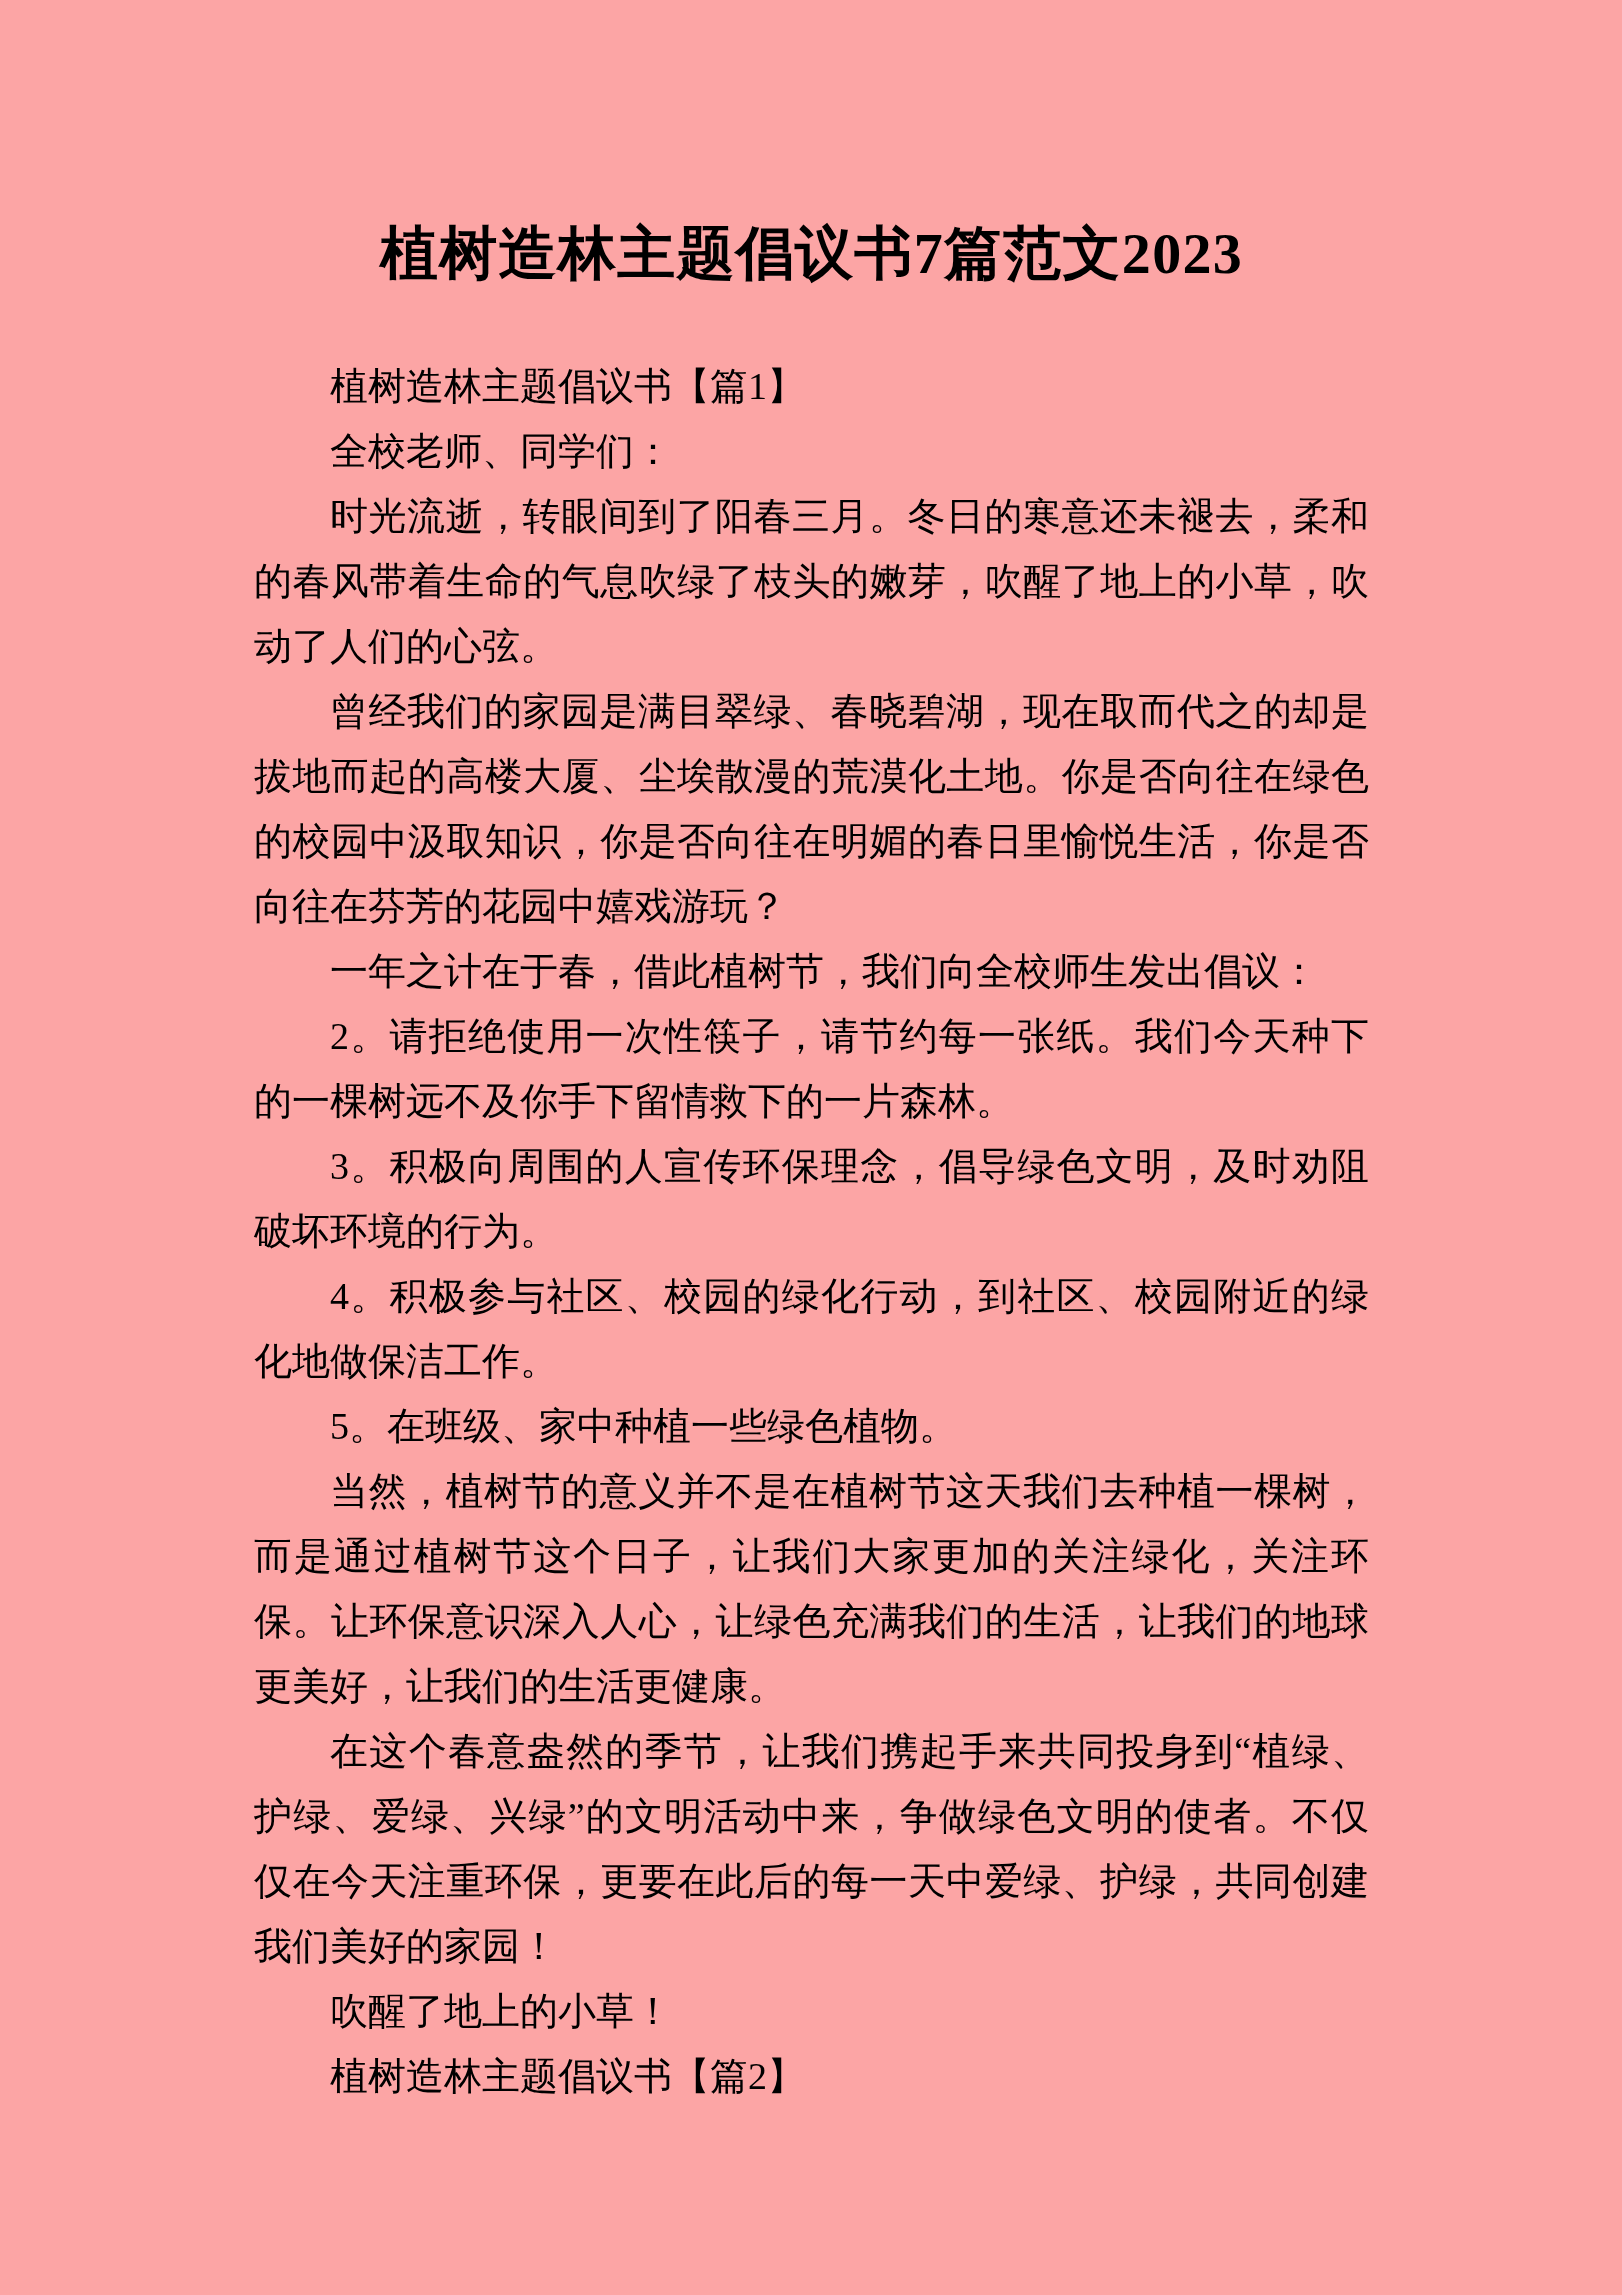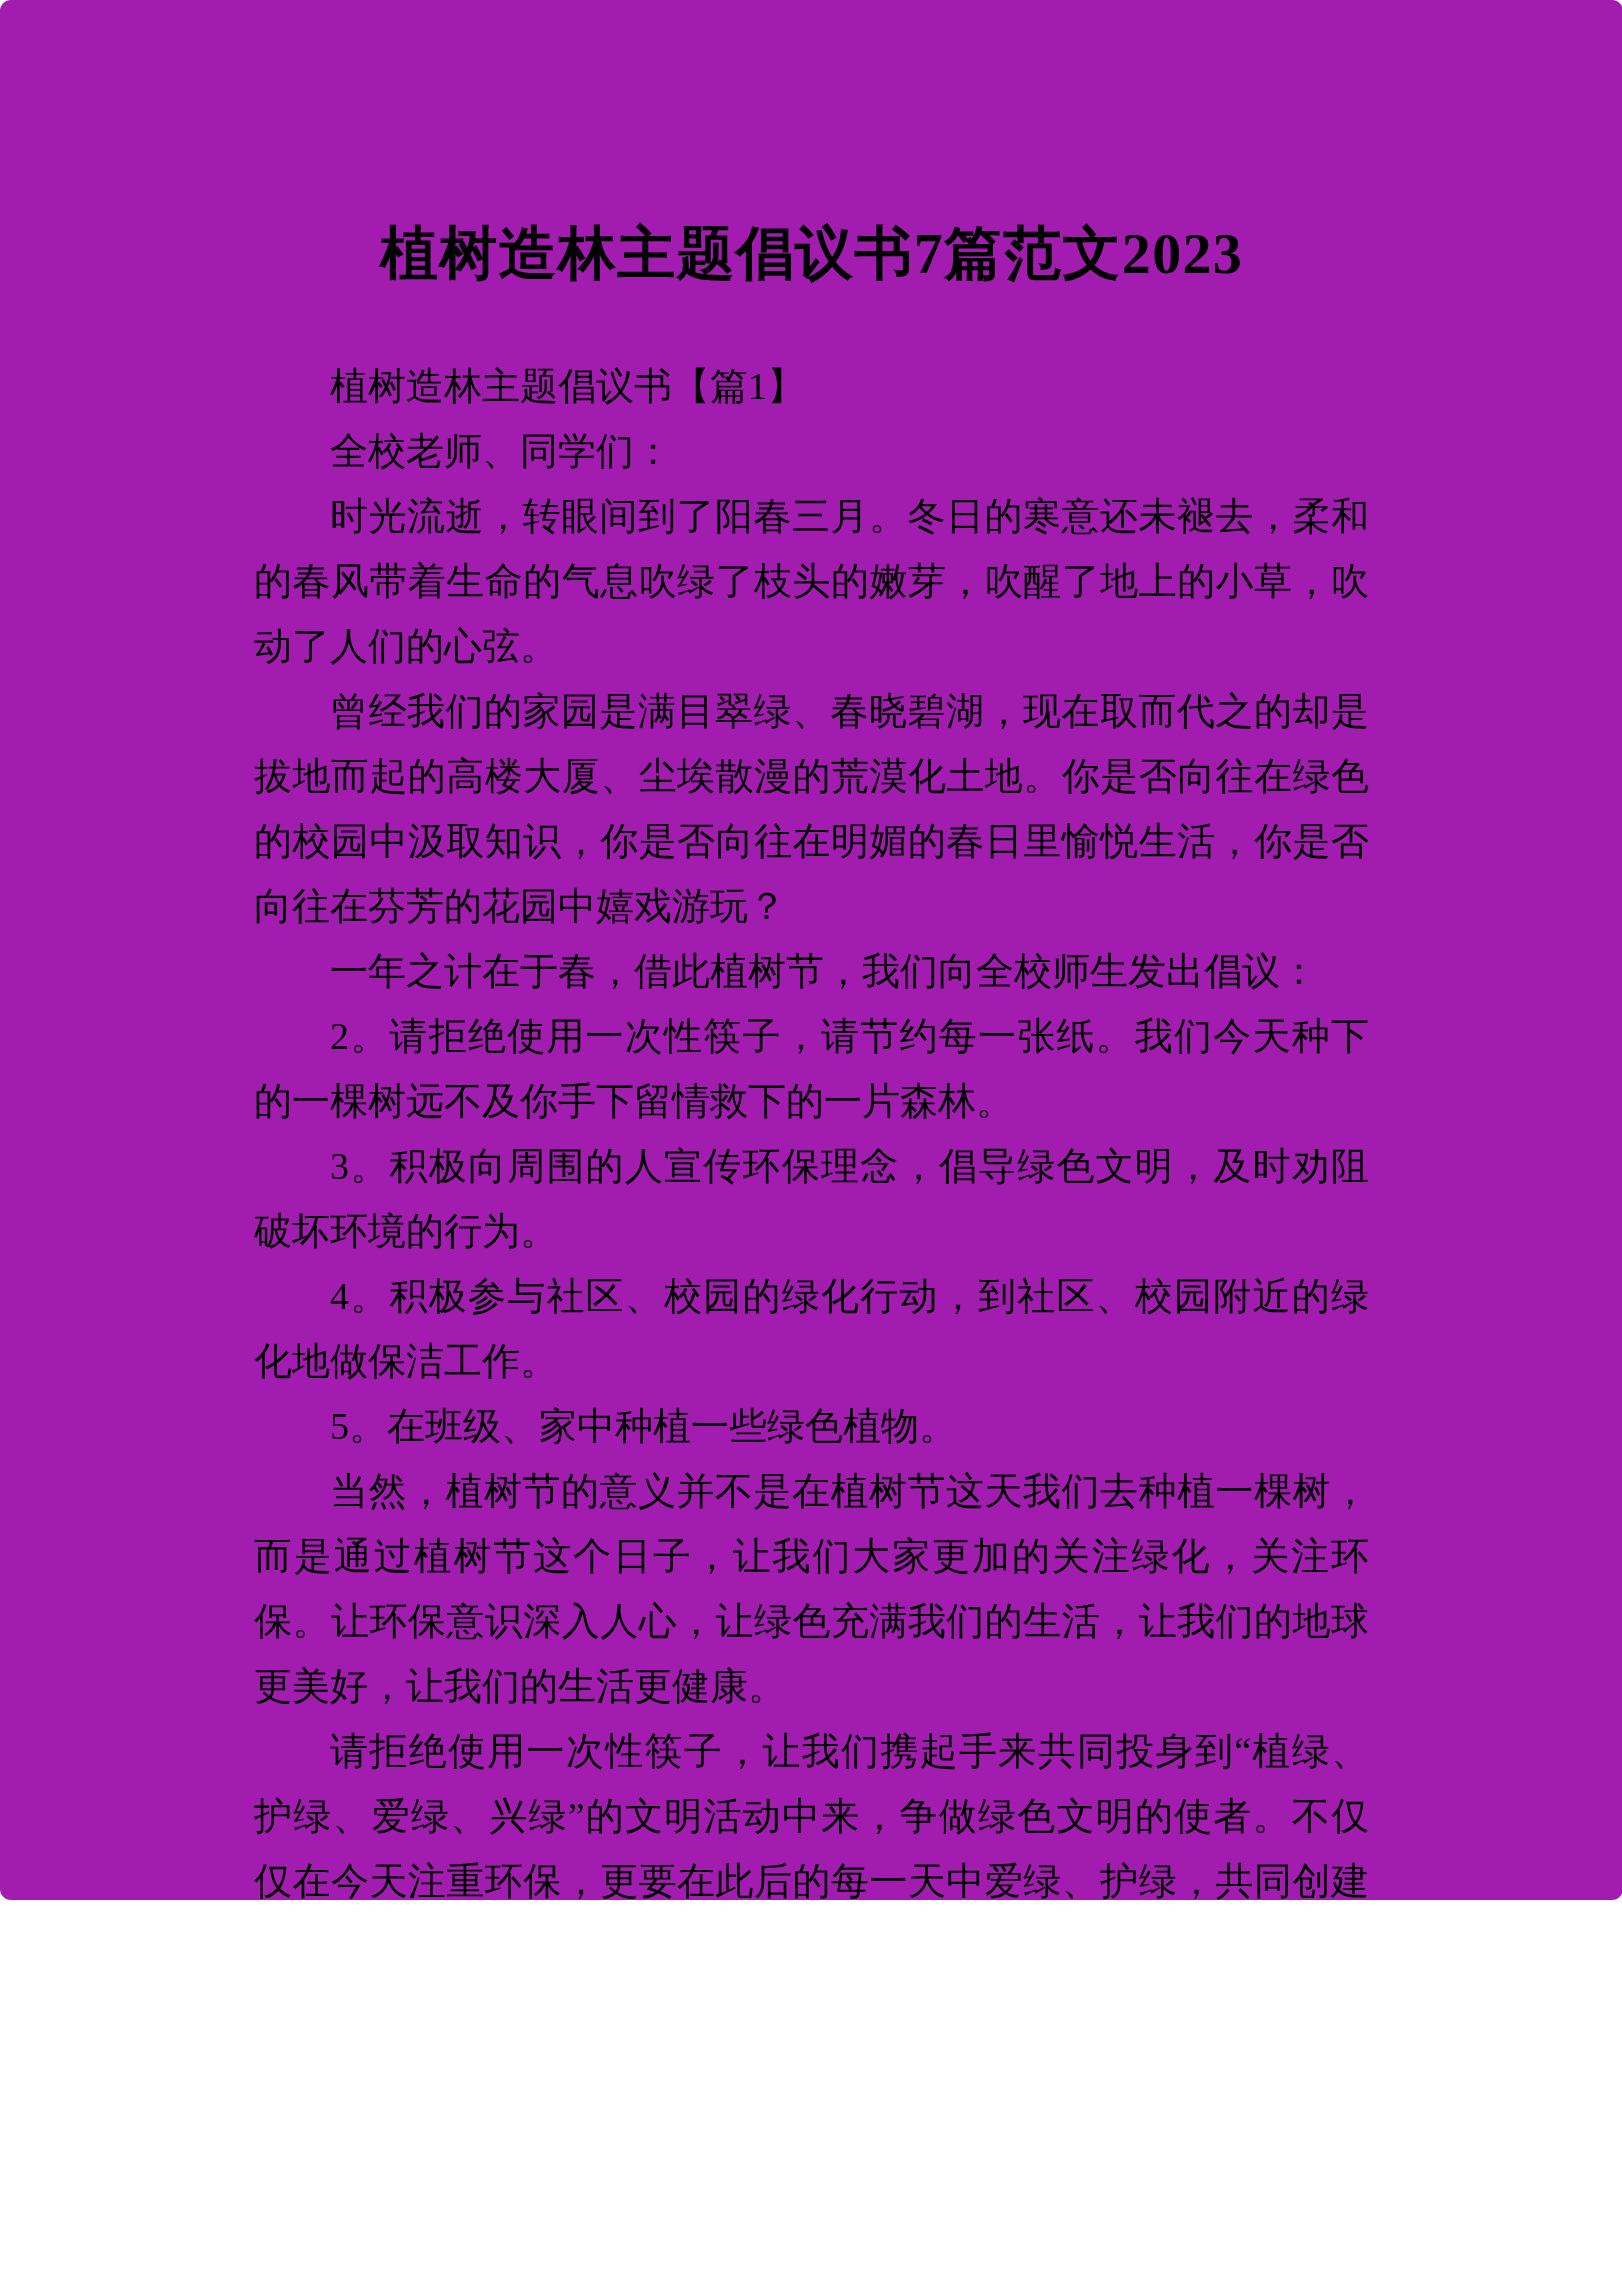--- a/index.html
+++ b/index.html
@@ -3,28 +3,27 @@
 <meta charset="utf-8">
 <style>
   html, body {
     margin: 0;
     padding: 0;
     background: #ffffff;
   }
   .page {
     position: relative;
     width: 1623px;
-    height: 1900px;
-    background: #a21caf;
+    height: 2295px;
+    background: #fca5a5;
     box-sizing: border-box;
     padding: 216px 254px 0 254px;
     font-family: "Liberation Serif", "DejaVu Serif", serif;
     color: #000000;
     overflow: hidden;
-    border-radius: 11px;
   }
   .doc-title {
     font-size: 58px;
     font-weight: bold;
     text-align: center;
     margin: 0 0 63px 0;
     line-height: 1.3;
     letter-spacing: 1.3px;
   }
   .doc-body p {
@@ -46,19 +45,19 @@
     <p>植树造林主题倡议书【篇1】</p>
     <p>全校老师、同学们：</p>
     <p>时光流逝，转眼间到了阳春三月。冬日的寒意还未褪去，柔和的春风带着生命的气息吹绿了枝头的嫩芽，吹醒了地上的小草，吹动了人们的心弦。</p>
     <p>曾经我们的家园是满目翠绿、春晓碧湖，现在取而代之的却是拔地而起的高楼大厦、尘埃散漫的荒漠化土地。你是否向往在绿色的校园中汲取知识，你是否向往在明媚的春日里愉悦生活，你是否向往在芬芳的花园中嬉戏游玩？</p>
     <p>一年之计在于春，借此植树节，我们向全校师生发出倡议：</p>
     <p>2。请拒绝使用一次性筷子，请节约每一张纸。我们今天种下的一棵树远不及你手下留情救下的一片森林。</p>
     <p>3。积极向周围的人宣传环保理念，倡导绿色文明，及时劝阻破坏环境的行为。</p>
     <p>4。积极参与社区、校园的绿化行动，到社区、校园附近的绿化地做保洁工作。</p>
     <p>5。在班级、家中种植一些绿色植物。</p>
     <p>当然，植树节的意义并不是在植树节这天我们去种植一棵树，而是通过植树节这个日子，让我们大家更加的关注绿化，关注环保。让环保意识深入人心，让绿色充满我们的生活，让我们的地球更美好，让我们的生活更健康。</p>
-    <p>请拒绝使用一次性筷子，让我们携起手来共同投身到“植绿、护绿、爱绿、兴绿”的文明活动中来，争做绿色文明的使者。不仅仅在今天注重环保，更要在此后的每一天中爱绿、护绿，共同创建我们美好的家园！</p>
+    <p>在这个春意盎然的季节，让我们携起手来共同投身到“植绿、护绿、爱绿、兴绿”的文明活动中来，争做绿色文明的使者。不仅仅在今天注重环保，更要在此后的每一天中爱绿、护绿，共同创建我们美好的家园！</p>
     <p>吹醒了地上的小草！</p>
     <p>植树造林主题倡议书【篇2】</p>
 
   </div>
 </div>
 
 
 </body></html>

